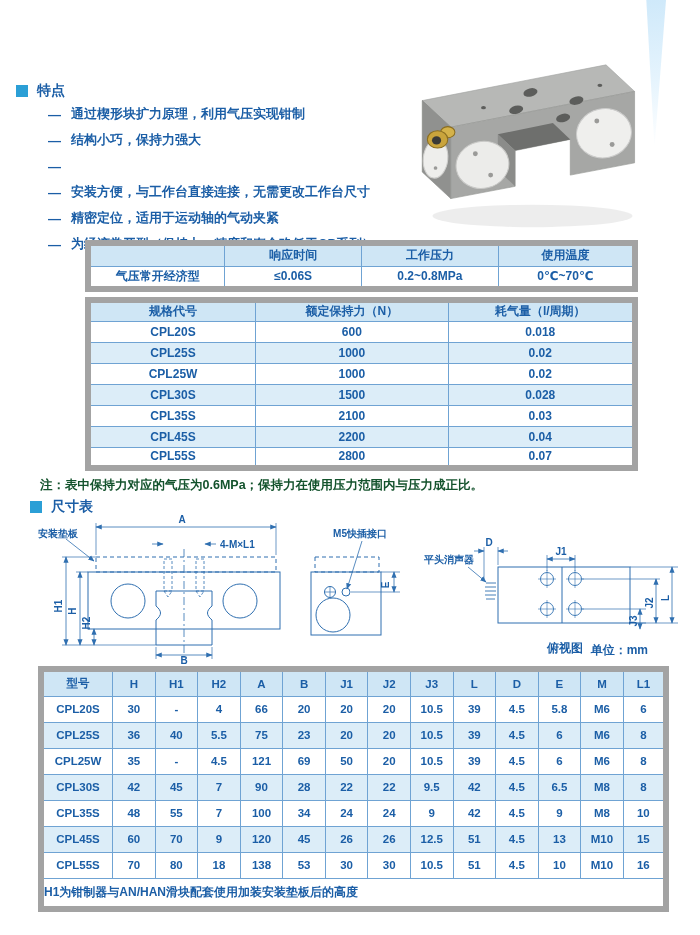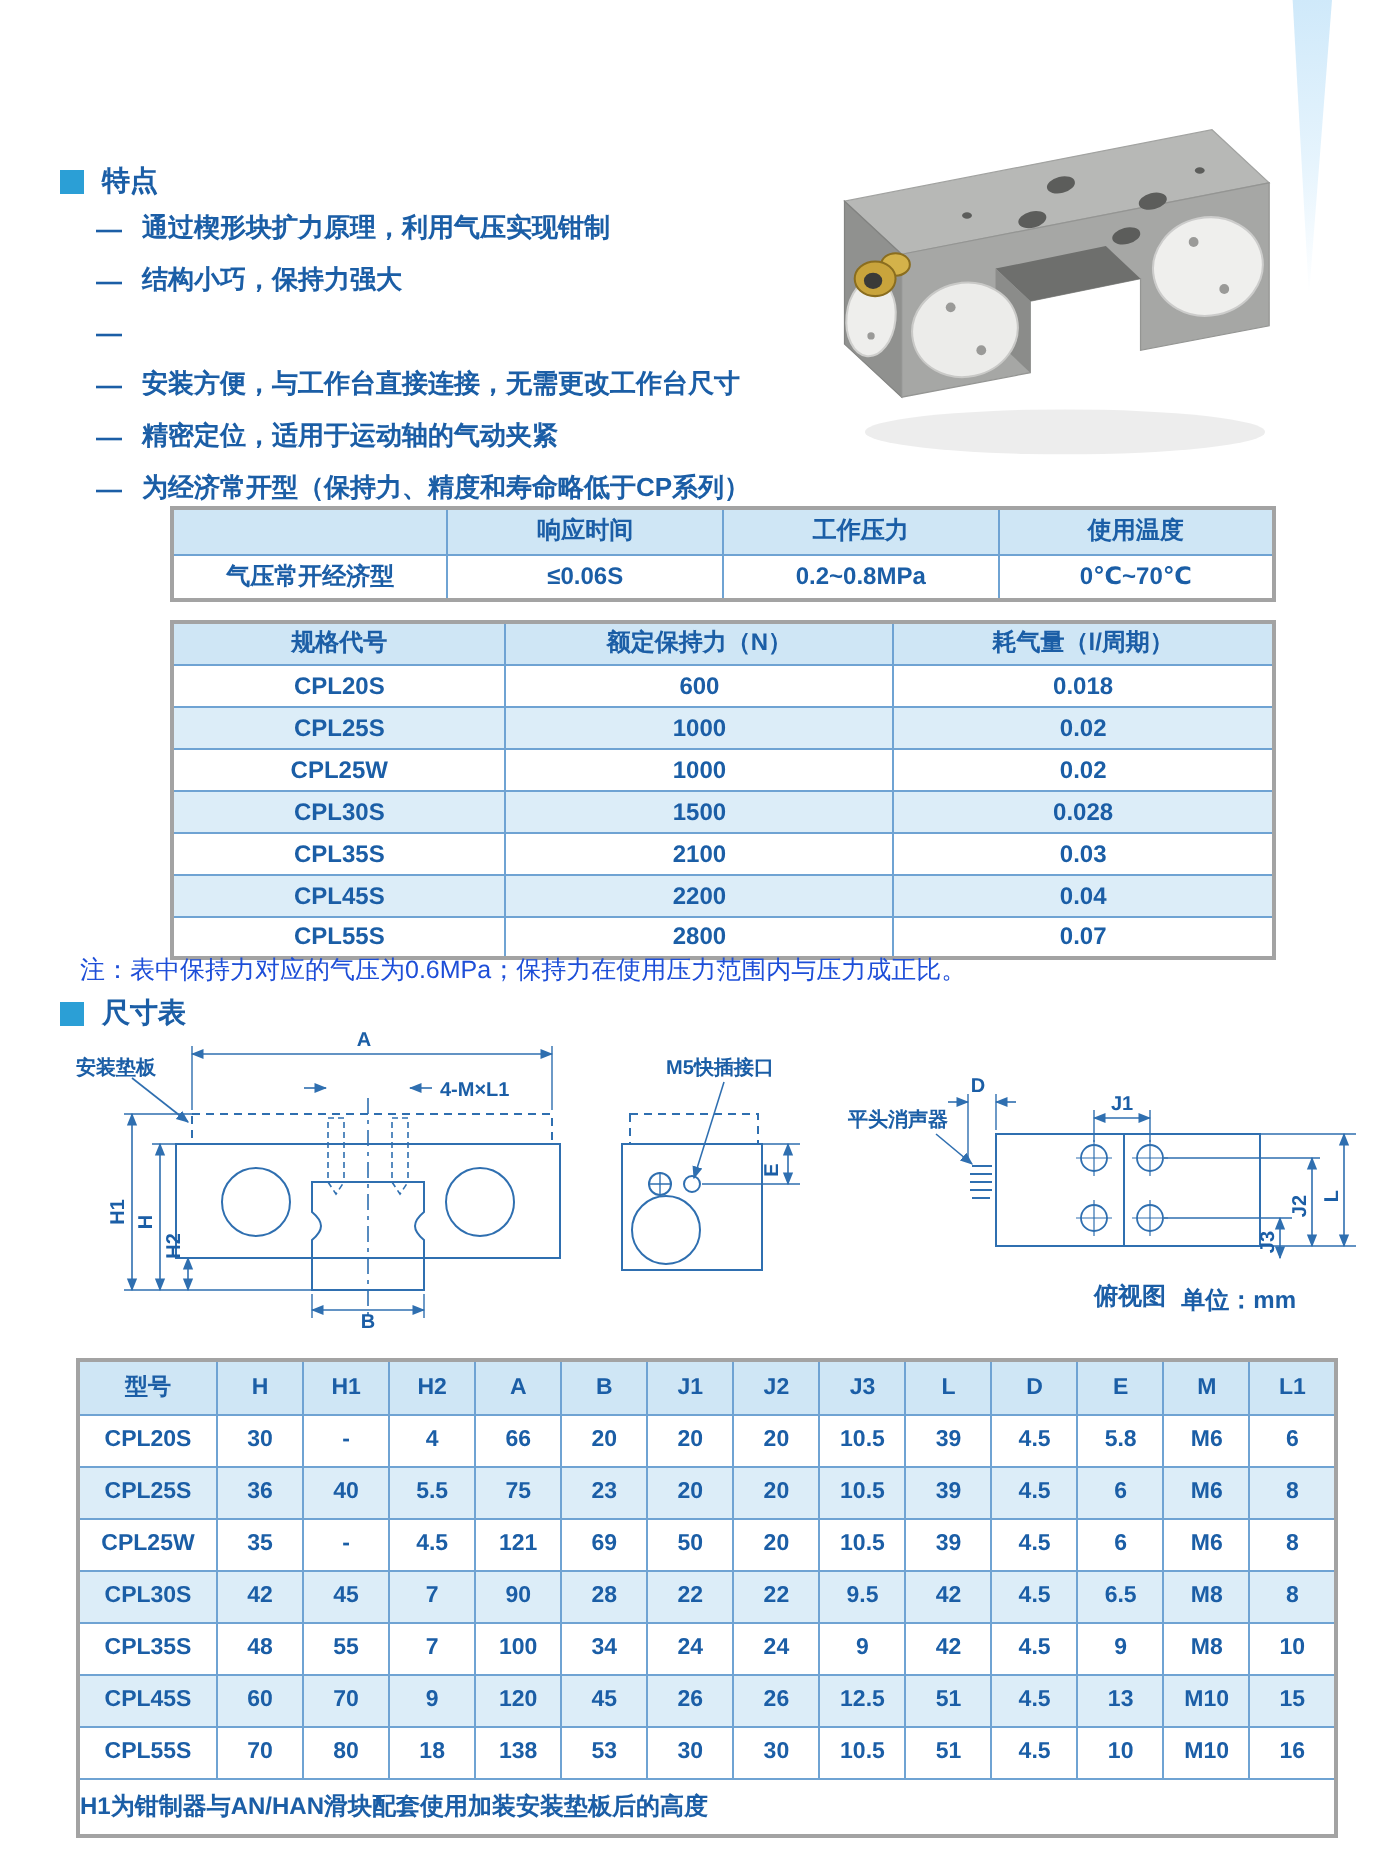--- a/index.html
+++ b/index.html
@@ -17,48 +17,48 @@
   }
   
   .sec{display:flex;align-items:center;gap:9px;font-size:14px;font-weight:bold;color:#1b5ea6;}
   .sec .sq{width:12px;height:12px;background:#2b9fd6;flex:0 0 auto;}
   
   .features{left:48px;top:101px;width:360px;}
   .feat{display:flex;gap:10px;height:26px;align-items:center;font-size:13px;font-weight:bold;color:#1b5ea6;white-space:nowrap;}
   .feat .dash{flex:0 0 auto;}
   
   .tbl{border-collapse:collapse;table-layout:fixed;position:absolute;background:#fff;
-       border:2px solid #a3a3a3;color:#1b5ea6;margin-top:13px;}
+       border:6px solid #a3a3a3;color:#1b5ea6;}
   .tbl th,.tbl td{border:1px solid #6fa3d3;text-align:center;font-weight:bold;font-size:12px;padding:0;}
   .tbl thead th{background:#cfe6f5;}
   .tbl tbody tr:nth-child(even) td{background:#dcedf8;}
   .cond{left:85px;top:240px;width:553px;}
   .cond tr{height:23px;}
   .spec{left:85px;top:297px;width:553px;}
   .spec tr{height:21px;}
   .spec th:nth-child(1){width:30%;}
   .spec th:nth-child(2){width:35%;}
   .dimtbl{left:38px;top:666px;width:631px;}
   .dimtbl tr{height:26px;}
   .dimtbl thead tr{height:27px;}
   .dimtbl th,.dimtbl td{font-size:11.5px;}
   .dimtbl th:first-child{width:68px;}
   .dimtbl tfoot td{text-align:left;padding-left:0;background:#fff;font-size:12px;height:27px;}
-  .note{left:40px;top:477px;font-size:12.5px;font-weight:normal;color:#1d4ed8;white-space:nowrap;}
+  .note{left:40px;top:477px;font-size:12.5px;font-weight:bold;color:#14532d;white-space:nowrap;}
   .unit{left:458px;top:642px;width:190px;text-align:right;font-size:12px;font-weight:bold;color:#1b5ea6;}
   
   .dw text{font-family:"Liberation Sans","DejaVu Sans",sans-serif;font-weight:bold;fill:#1b5ea6;font-size:10px;}
   .dw .cap{font-size:12px;}
 </style>
 </head>
 <body>
 
 <div class="abs wedge"></div>
 
-<div class="abs sec" style="left:30px;top:82px;">
+<div class="abs sec" style="left:16px;top:82px;">
   <span class="sq"></span>
   <span>特点</span>
 </div>
 <div class="abs features">
     <div class="feat">
       <span class="dash">—</span>
       <span>通过楔形块扩力原理，利用气压实现钳制</span>
     </div>
     <div class="feat">
       <span class="dash">—</span>

